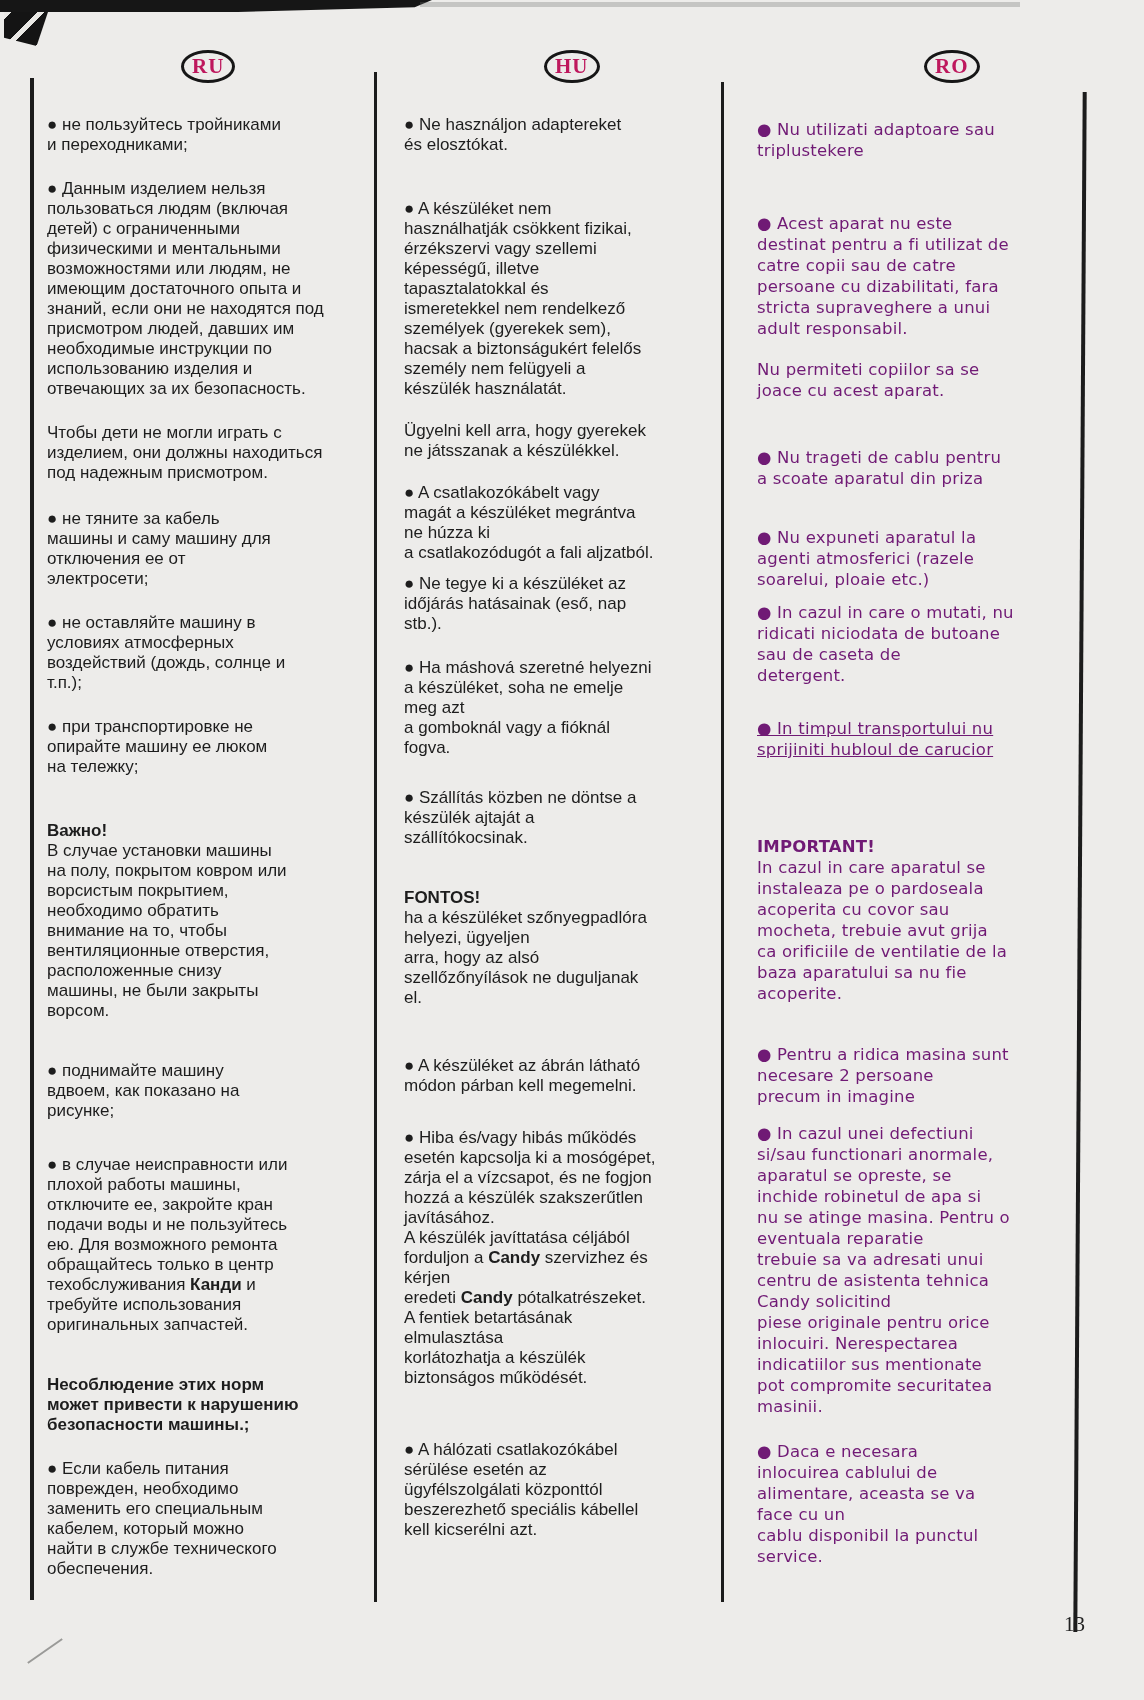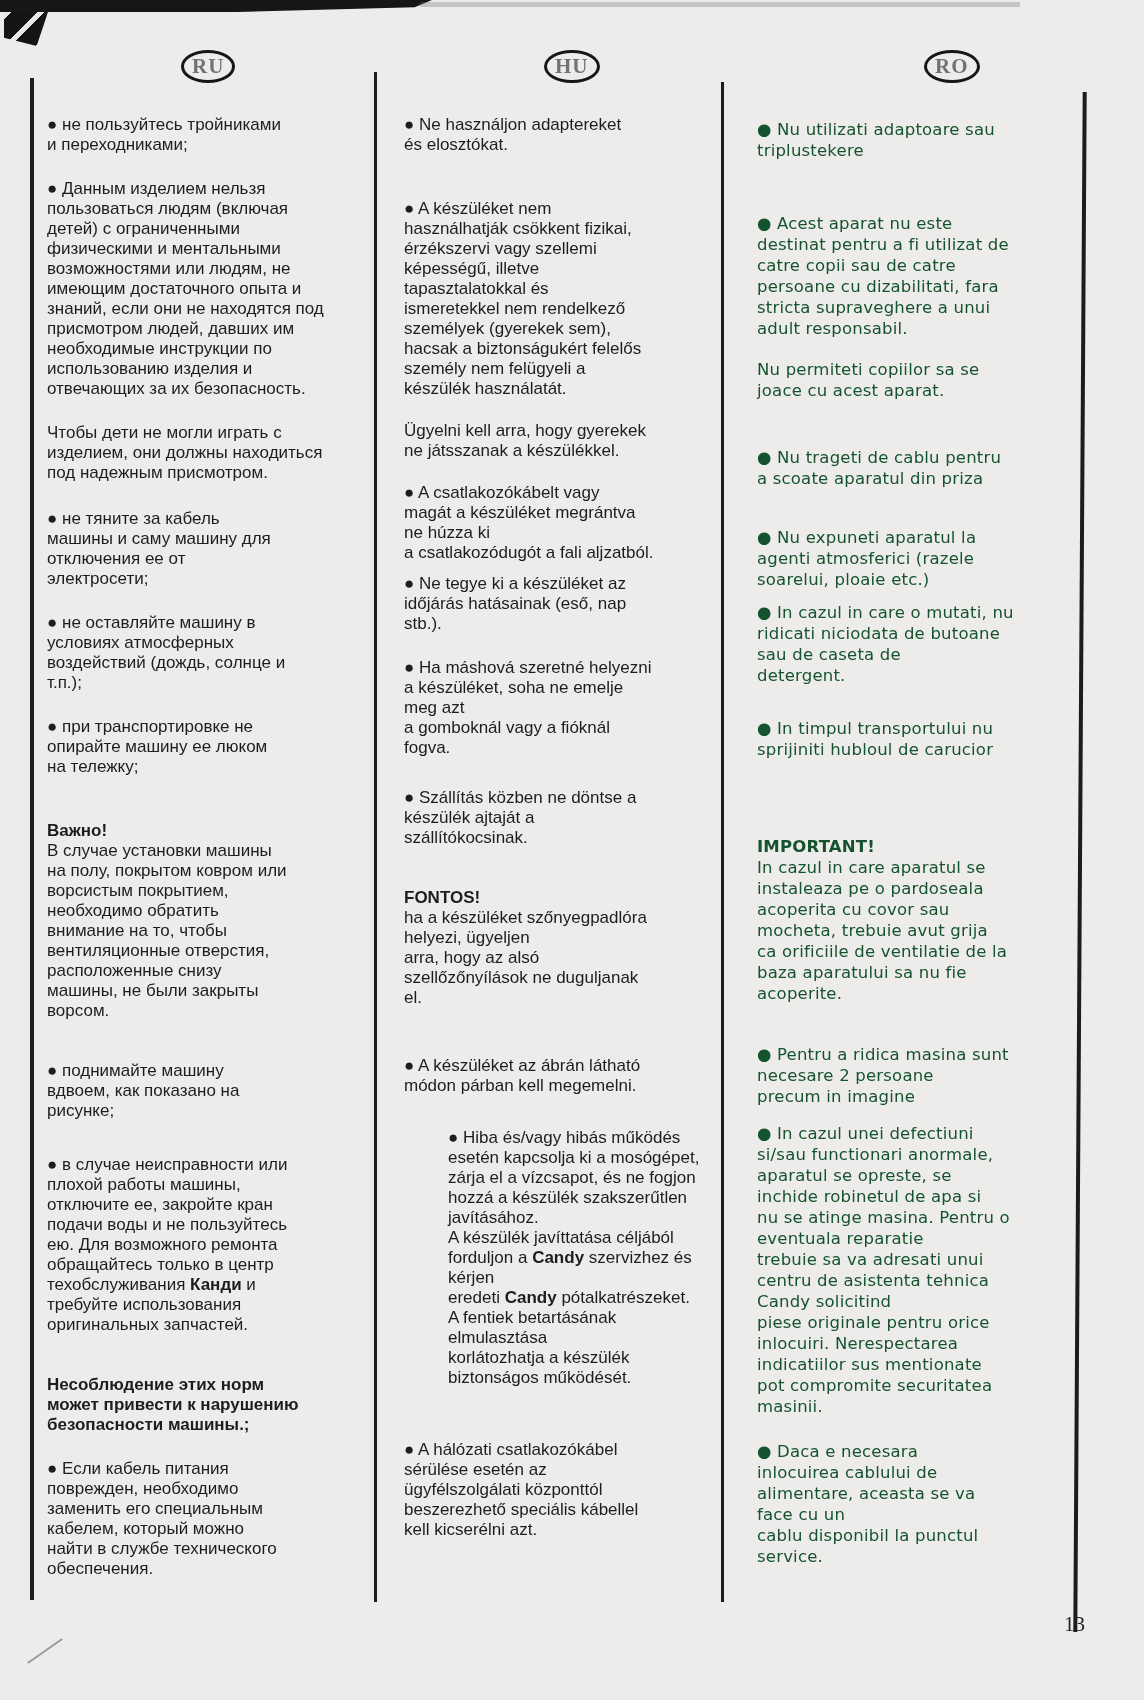--- a/index.html
+++ b/index.html
@@ -18,30 +18,30 @@
   #scan-scratch{position:absolute;left:24px;top:1650px;width:42px;height:2px;background:#9a9a98;transform:rotate(-35deg);}
   
   .rule{position:absolute;background:#1c1c1c;}
   #rule-left{left:30px;top:78px;width:4px;height:1522px;}
   #rule-mid1{left:374px;top:72px;width:3px;height:1530px;}
   #rule-mid2{left:721px;top:82px;width:3px;height:1520px;}
   #rule-right{left:1078px;top:92px;width:4px;height:1540px;transform:rotate(0.35deg);}
   
   .badge{position:absolute;top:50px;border:3px solid #161616;border-radius:50%;
     padding:1px 8px;font-family:"Liberation Serif",serif;font-weight:bold;
-    font-size:21px;letter-spacing:1px;color:#737373;}
+    font-size:21px;letter-spacing:1px;color:#be185d;}
   #badge-ru{left:181px;}
   #badge-hu{left:544px;}
   #badge-ro{left:924px;}
   
   .col{position:absolute;white-space:pre-line;}
   #col-ru{left:47px;top:95px;width:330px;font-size:17px;line-height:20px;}
   #col-hu{left:404px;top:95px;width:306px;font-size:17px;line-height:20px;}
   #col-ro{left:757px;top:98px;width:318px;font-family:"DejaVu Sans",sans-serif;
-    font-size:16.5px;line-height:21px;letter-spacing:0.2px;color:#14532d;}
+    font-size:16.5px;line-height:21px;letter-spacing:0.2px;color:#701a75;}
   .para{margin:0;}
   .b{font-weight:bold;}
   .page-number{position:absolute;left:1064px;top:1612px;font-family:"Liberation Serif",serif;font-size:21px;color:#222;}
 </style>
 </head>
 <body>
 
 <div class="page">
   <div id="scan-blob"></div>
   <div id="scan-strip"></div>
@@ -129,21 +129,21 @@
 meg azt
 a gomboknál vagy a fióknál
 fogva.</span></div><div class="para" style="margin-top: 30px;"><span>● Szállítás közben ne döntse a
 készülék ajtaját a
 szállítókocsinak.</span></div><div class="para" style="margin-top: 40px;"><span class="b">FONTOS!
 </span><span>ha a készüléket szőnyegpadlóra
 helyezi, ügyeljen
 arra, hogy az alsó
 szellőzőnyílások ne duguljanak
 el.</span></div><div class="para" style="margin-top: 48px;"><span>● A készüléket az ábrán látható
-módon párban kell megemelni.</span></div><div class="para" style="margin-top: 32px; margin-left: 44px;"><span>● Hiba és/vagy hibás működés
+módon párban kell megemelni.</span></div><div class="para" style="margin-top: 32px;"><span>● Hiba és/vagy hibás működés
 esetén kapcsolja ki a mosógépet,
 zárja el a vízcsapot, és ne fogjon
 hozzá a készülék szakszerűtlen
 javításához.
 A készülék javíttatása céljából
 forduljon a </span><span class="b">Candy</span><span> szervizhez és
 kérjen
 eredeti </span><span class="b">Candy</span><span> pótalkatrészeket.
 A fentiek betartásának
 elmulasztása
@@ -161,21 +161,21 @@
 catre copii sau de catre
 persoane cu dizabilitati, fara
 stricta supraveghere a unui
 adult responsabil.</span></div><div class="para" style="margin-top: 20px;"><span>Nu permiteti copiilor sa se
 joace cu acest aparat.</span></div><div class="para" style="margin-top: 46px;"><span>● Nu trageti de cablu pentru
 a scoate aparatul din priza</span></div><div class="para" style="margin-top: 38px;"><span>● Nu expuneti aparatul la
 agenti atmosferici (razele
 soarelui, ploaie etc.)</span></div><div class="para" style="margin-top: 12px;"><span>● In cazul in care o mutati, nu
 ridicati niciodata de butoane
 sau de caseta de
-detergent.</span></div><div class="para" style="margin-top: 32px;"><span>● In timpul transportului nu
+detergent.</span></div><div class="para" style="margin-top: 32px; text-decoration: underline;"><span>● In timpul transportului nu
 sprijiniti hubloul de carucior</span></div><div class="para" style="margin-top: 76px;"><span class="b">IMPORTANT!
 </span><span>In cazul in care aparatul se
 instaleaza pe o pardoseala
 acoperita cu covor sau
 mocheta, trebuie avut grija
 ca orificiile de ventilatie de la
 baza aparatului sa nu fie
 acoperite.</span></div><div class="para" style="margin-top: 40px;"><span>● Pentru a ridica masina sunt
 necesare 2 persoane
 precum in imagine</span></div><div class="para" style="margin-top: 16px;"><span>● In cazul unei defectiuni

